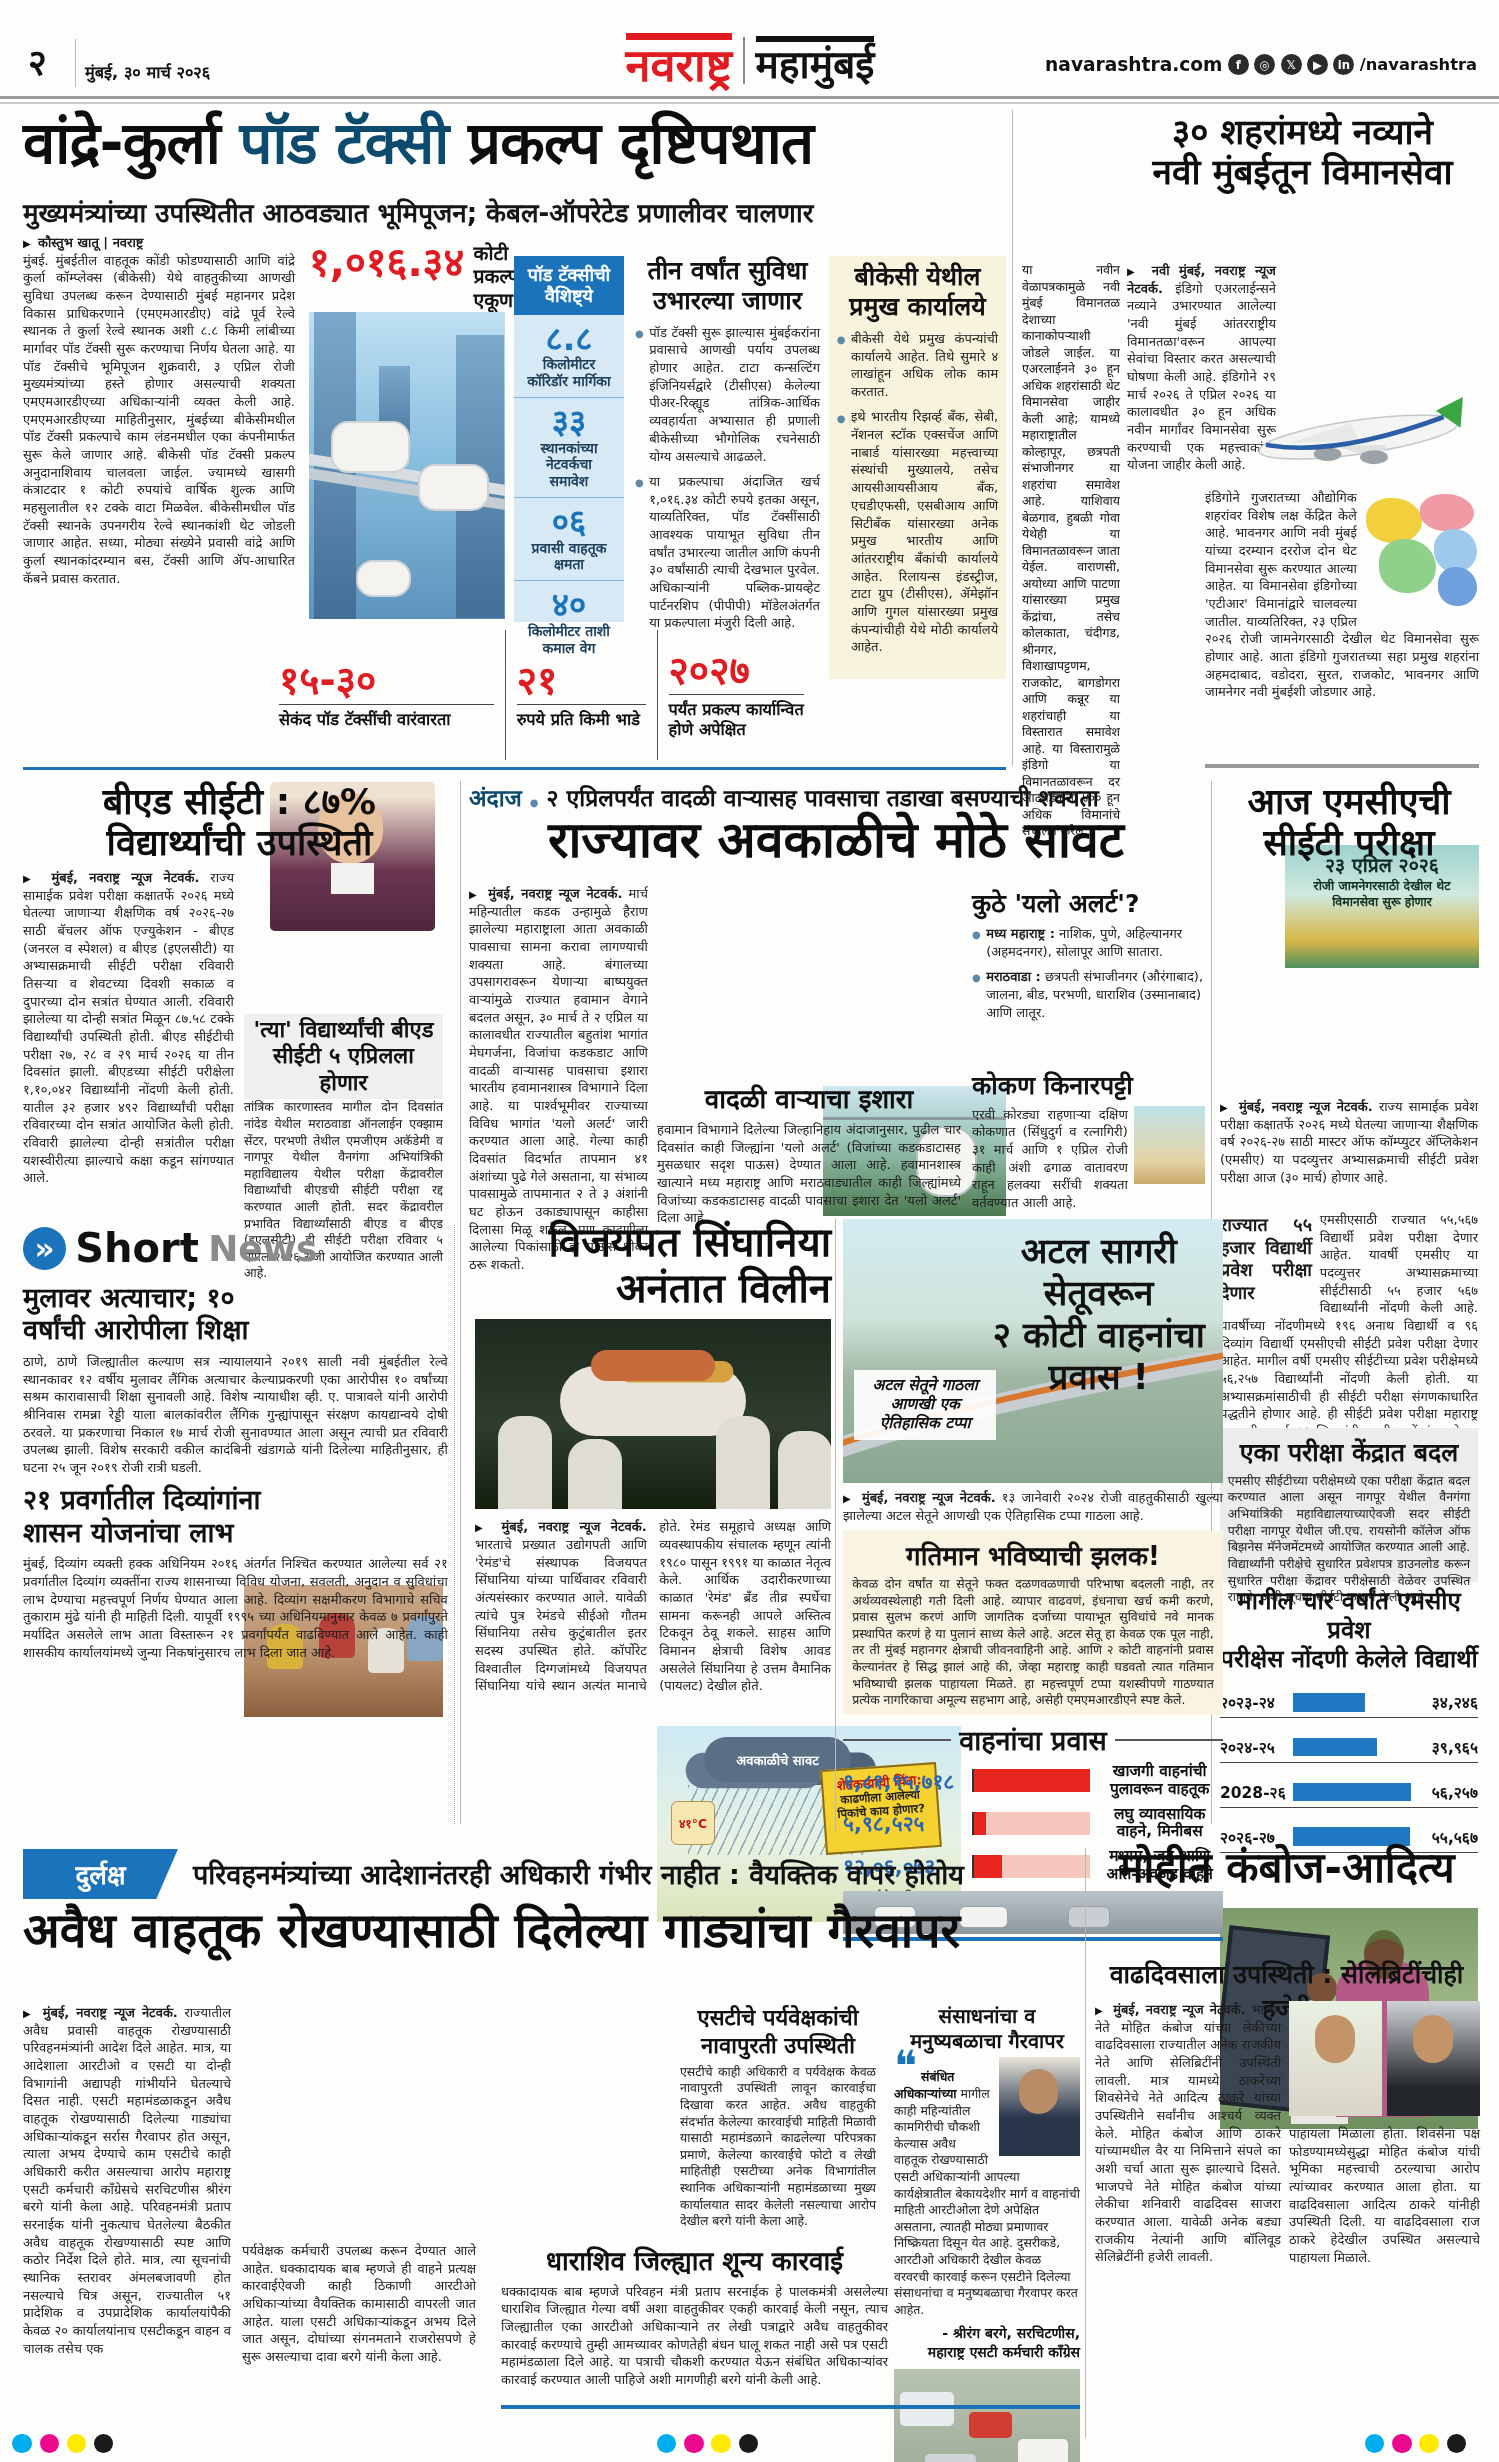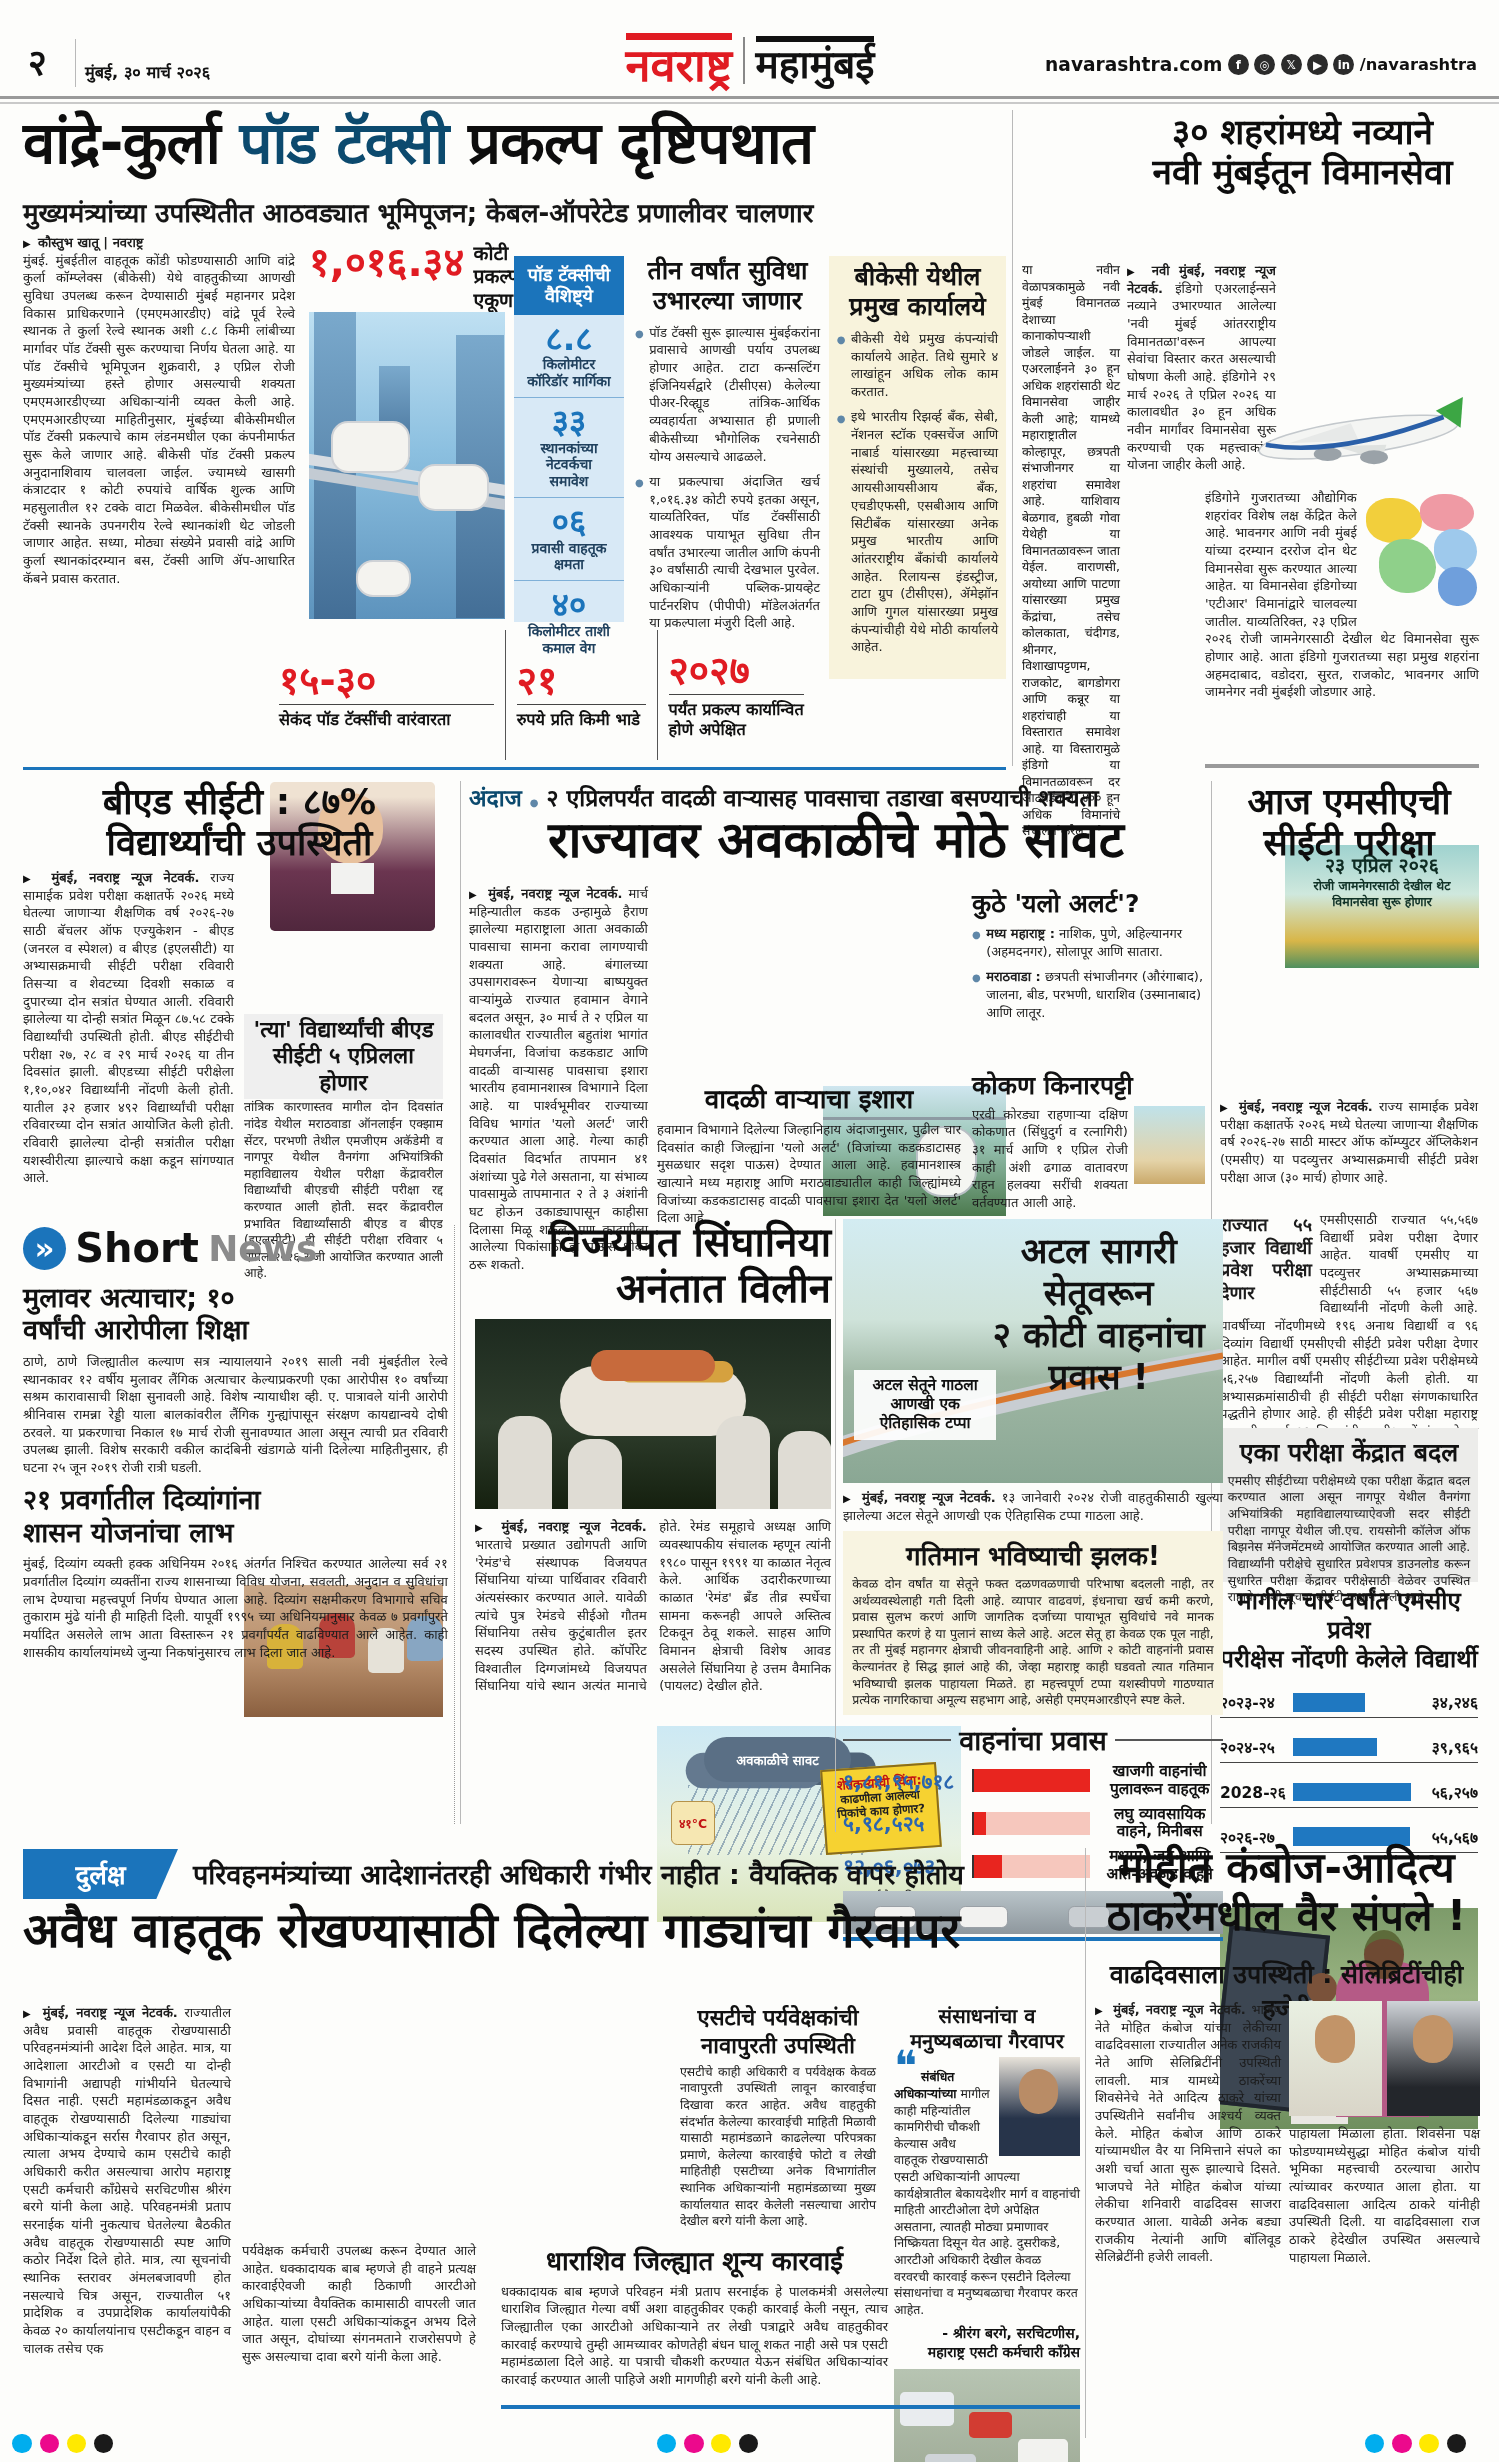--- a/index.html
+++ b/index.html
@@ -9,21 +9,21 @@
   .j{text-align:justify;}
   .hl{font-weight:800;color:#0d0d0d;line-height:1.14;}
   .red{color:#0c4a6e;}
   .body-txt{font-size:13px;line-height:1.36;color:#1c1c1c;}
   .small-txt{font-size:12.4px;line-height:1.34;color:#1c1c1c;}
   .dateline{font-weight:700;}
   .arr{color:#111;font-size:10px;margin-right:3.1px;}
   .vrule{background:#b9b9b9;width:0.8px;}
   .bluerule{background:#1b74bb;}
   .photo{overflow:hidden;position:relative;}
-  .cap-w{background:rgba(255,255,255,.92);}
+  .cap-w{background:rgba(255,255,255,.92);font-style:italic;}
   .dotted-r{border-right:1.6px dotted #9a9a9a;}
   
   #pagenum{left:28px;top:37px;font-size:36px;font-weight:700;font-family:"DejaVu Serif",serif;}
   #hdr-vr{left:75px;top:39px;height:48px;}
   #hdr-date{left:85px;top:61px;font-size:16.3px;font-weight:700;}
   #masthead{left:0;top:33px;width:1500px;display:flex;justify-content:center;align-items:center;gap:11px;}
   #masthead .mh-red{font-size:45px;font-weight:800;color:#e01b22;border-top:7.8px solid #e01b22;line-height:1.05;padding-top:1.6px;}
   #masthead .mh-div{width:1.6px;height:47px;background:#888;}
   #masthead .mh-blk{font-size:39px;font-weight:800;color:#111;border-top:6.2px solid #111;padding-top:3.1px;line-height:1.05;}
   #hdr-right{right:23px;top:54px;display:flex;align-items:center;gap:5.4px;}
@@ -627,21 +627,20 @@
     <div class="veh" style="left:75px;top:43px;width:43px;height:26px;background:#d23c32;"></div>
     <div class="veh" style="left:124px;top:70px;width:50px;height:29.5px;background:#f2f2ef;"></div>
     <div class="veh" style="left:31px;top:85px;width:51px;height:31px;background:#cfd4d8;"></div>
   </div>
 </div>
 <div class="abs bluerule" id="rto-blue"></div>
 <div class="abs vrule" id="v-rto-kam"></div>
 
 <div class="abs hl" id="kam-hl">
   <div>मोहीत कंबोज-आदित्य</div>
-  <div>ठाकरेंमधील वैर संपले !</div>
 </div>
 <div class="abs" id="kam-sub">वाढदिवसाला उपस्थिती : सेलिब्रिटींचीही हजेरी</div>
 <div class="abs body-txt j" id="kam-col1">
   <span class="arr">▶</span>
   <span class="dateline">मुंबई, नवराष्ट्र न्यूज नेटवर्क.</span>
   <span>भाजप नेते मोहित कंबोज यांच्या लेकीच्या वाढदिवसाला राज्यातील अनेक राजकीय नेते आणि सेलिब्रिटींनी उपस्थिती लावली. मात्र यामध्ये ठाकरेंच्या शिवसेनेचे नेते आदित्य ठाकरे यांच्या उपस्थितीने सर्वांनीच आश्चर्य व्यक्त केले. मोहित कंबोज आणि ठाकरे यांच्यामधील वैर या निमित्ताने संपले का अशी चर्चा आता सुरू झाल्याचे दिसते. भाजपचे नेते मोहित कंबोज यांच्या लेकीचा शनिवारी वाढदिवस साजरा करण्यात आला. यावेळी अनेक बड्या राजकीय नेत्यांनी आणि बॉलिवूड सेलिब्रेटींनी हजेरी लावली.</span>
 </div>
 <div class="abs" id="kam-photos">
   <div class="kam-p" id="kam-p1">
       <div class="head"></div>

